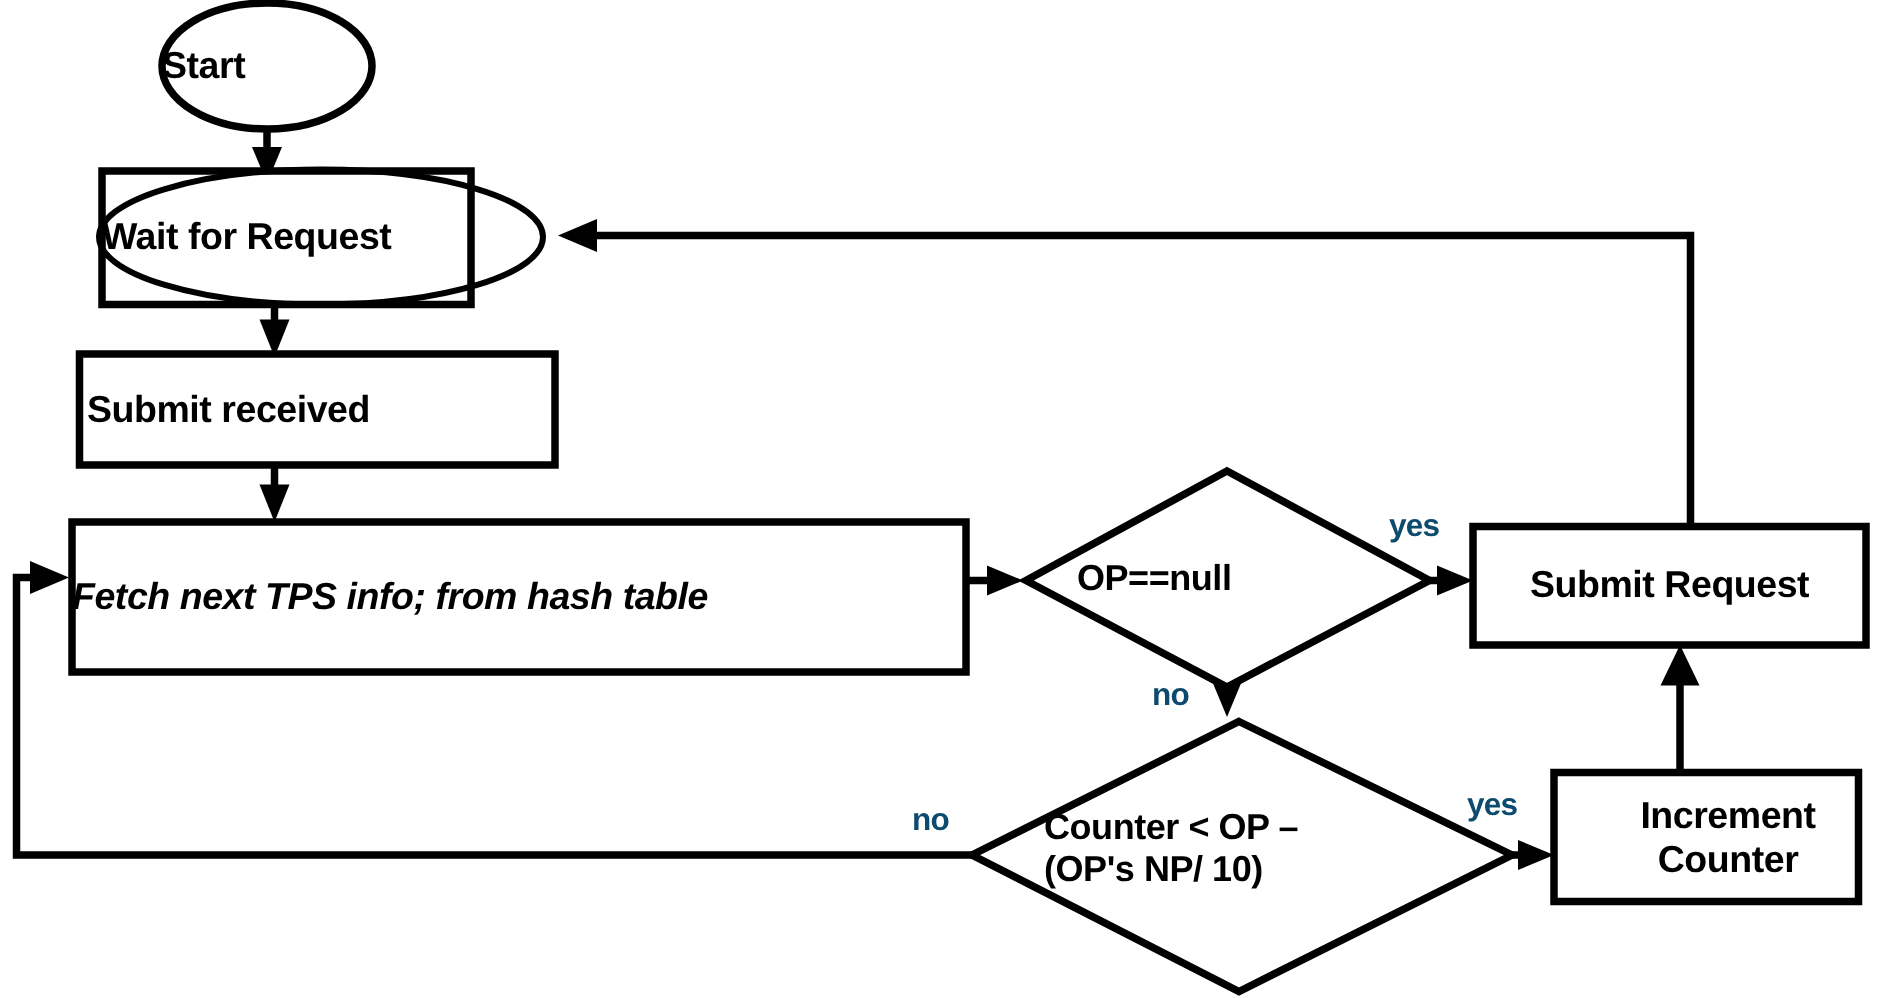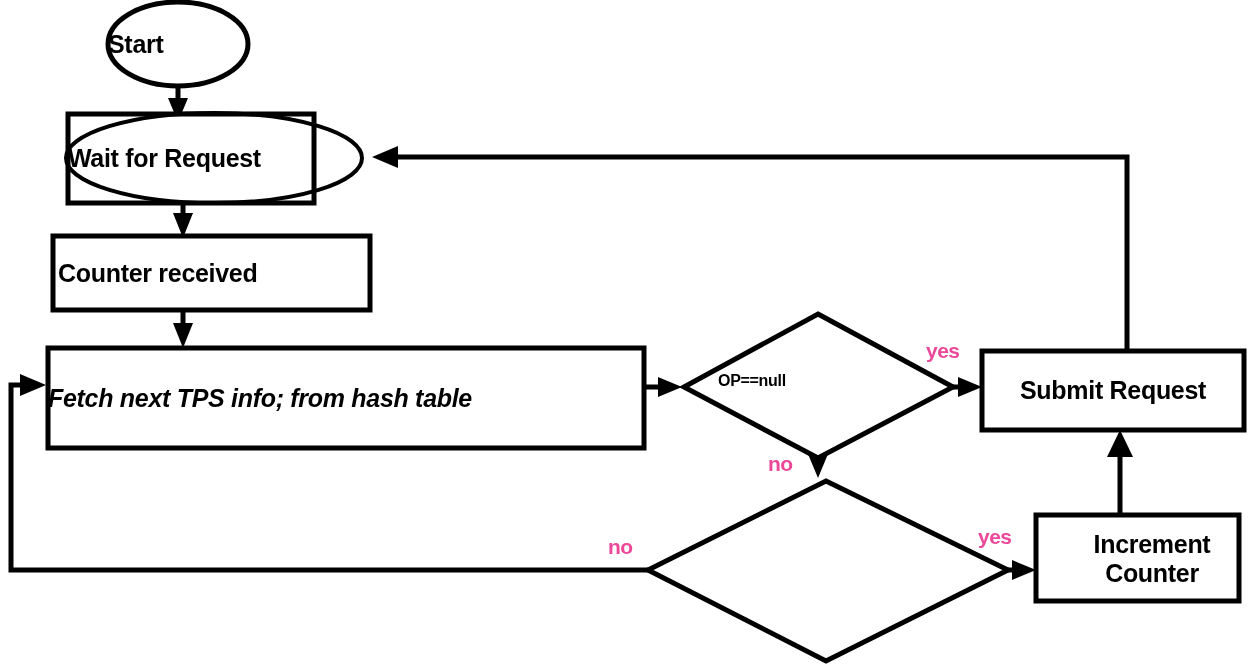--- a/index.html
+++ b/index.html
@@ -51,29 +51,29 @@
     font-family: "Liberation Sans", sans-serif;
     font-weight: bold;
     font-size: 25px;
     line-height: 1.15;
     letter-spacing: -0.3px;
     white-space: pre-line;
     pointer-events: none;
   }
   .edge-label {
     position: absolute;
-    color: #ec4899;
+    color: #0c4a6e;
     font-family: "Liberation Sans", sans-serif;
     font-weight: bold;
     font-size: 21px;
     letter-spacing: -0.5px;
     pointer-events: none;
   }
   .diamond-label {
-    font-size: 16px;
+    font-size: 24px;
   }
 </style>
 </head>
 <body>
 
 <div id="canvas">
 
   <svg id="flow-svg" viewBox="0 0 1255 665">
 
     <g>
@@ -144,28 +144,30 @@
     <polygon class="node-shape" points="826,481 1008,570 826,661 648,570"></polygon>
 
     <rect class="node-shape" x="1036" y="515" width="203" height="86"></rect>
 
   </svg>
 
   <div class="node-label" style="left:108px; top:30px; width:140px;">Start</div>
 
   <div class="node-label" style="left:68px; top:144px; width:250px;">Wait for Request</div>
 
-  <div class="node-label" style="left:58px; top:259px; width:308px;">Counter received</div>
+  <div class="node-label" style="left:58px; top:259px; width:308px;">Submit received</div>
 
   <div class="node-label" style="left:48px; top:384px; width:578px;font-style:italic;">Fetch next TPS info; from hash table</div>
 
   <div class="node-label diamond-label" style="left:718px; top:372px; width:200px;">OP==null</div>
 
   <div class="node-label" style="left:1020px; top:376px; width:250px;">Submit Request</div>
 
+  <div class="node-label diamond-label" style="left:696px; top:538px; width:260px;">Counter &lt; OP –
+(OP's NP/ 10)</div>
 
   <div class="node-label" style="left:1042px; top:530px; width:192px; text-align:center; padding-left:14px;">Increment
 Counter</div>
 
   <div class="edge-label" style="left:926px; top:339px;">yes</div>
 
   <div class="edge-label" style="left:768px; top:452px;">no</div>
 
   <div class="edge-label" style="left:978px; top:525px;">yes</div>
 

